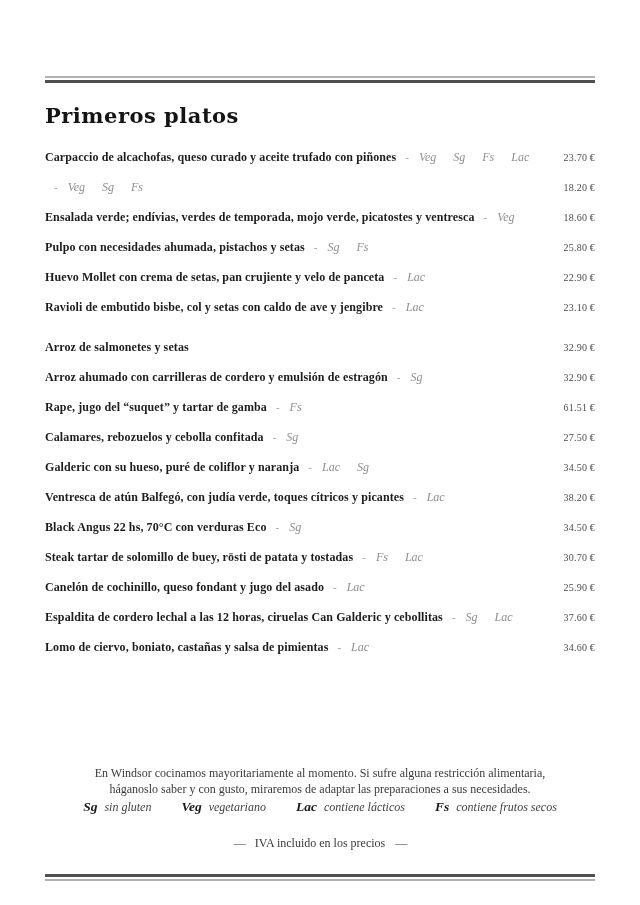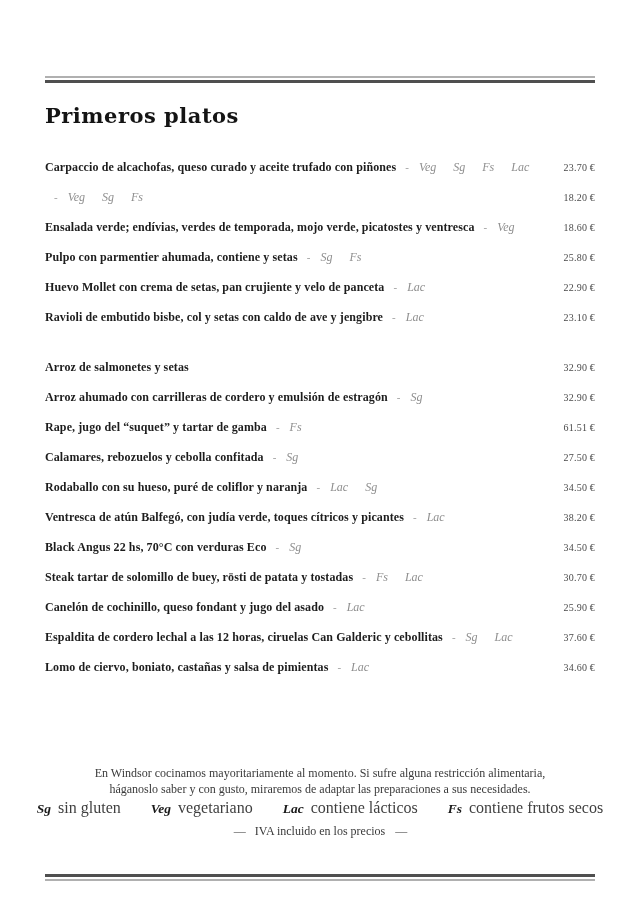--- a/index.html
+++ b/index.html
@@ -25,21 +25,21 @@
   .section-title{
     font-family:"DejaVu Serif", serif;
     font-weight:bold;
     font-size:21px;
     line-height:32px;
     letter-spacing:.5px;
     margin:0;
     color:#141414;
   }
   .section + .section .section-title{margin-top:25px;}
-  .rows{margin-top:20px;}
+  .rows{margin-top:10px;}
   .row{
     position:relative;
     height:30px;
     display:flex;
     align-items:center;
     white-space:nowrap;
   }
   .dish{
     font-weight:bold;
     font-size:12px;
@@ -86,27 +86,28 @@
     gap:30px;
   }
   .legend-item{display:inline-flex;align-items:baseline;gap:7px;}
   .legend-abbr{
     font-weight:bold;
     font-style:italic;
     font-size:13.5px;
     color:#1a1a1a;
   }
   .legend-label{
-    font-size:16px;
+    font-size:12px;
     color:#3f3f3f;
+    font-style:italic;
   }
   .vat{
     position:absolute;
     left:0;right:0;top:824px;
-    margin:0;
+    margin:12px;
     text-align:center;
     font-size:12px;
     color:#3a3a3a;
   }
   .vat .vat-dash{color:#5a5a5a;letter-spacing:-1px;}
   .vat .vat-text{margin:0 10px;}
 </style>
 </head>
 <body>
 
@@ -147,21 +148,21 @@
   <div class="row">
     <span class="dish">Ensalada verde; endívias, verdes de temporada, mojo verde, picatostes y ventresca</span>
     <span class="dash">-</span>
     <span class="tags">
               <i class="tag">Veg</i>
             </span>
     <span class="price">18.60 €</span>
   </div>
 
   <div class="row">
-    <span class="dish">Pulpo con parmentier ahumada, contiene y setas</span>
+    <span class="dish">Pulpo con necesidades ahumada, pistachos y setas</span>
     <span class="dash">-</span>
     <span class="tags">
               <i class="tag">Sg</i>
               <i class="tag">Fs</i>
             </span>
     <span class="price">25.80 €</span>
   </div>
 
   <div class="row">
     <span class="dish">Huevo Mollet con crema de setas, pan crujiente y velo de panceta</span>
@@ -212,21 +213,21 @@
   <div class="row">
     <span class="dish">Calamares, rebozuelos y cebolla confitada</span>
     <span class="dash">-</span>
     <span class="tags">
               <i class="tag">Sg</i>
             </span>
     <span class="price">27.50 €</span>
   </div>
 
   <div class="row">
-    <span class="dish">Rodaballo con su hueso, puré de coliflor y naranja</span>
+    <span class="dish">Galderic con su hueso, puré de coliflor y naranja</span>
     <span class="dash">-</span>
     <span class="tags">
               <i class="tag">Lac</i>
               <i class="tag">Sg</i>
             </span>
     <span class="price">34.50 €</span>
   </div>
 
   <div class="row">
     <span class="dish">Ventresca de atún Balfegó, con judía verde, toques cítricos y picantes</span>

